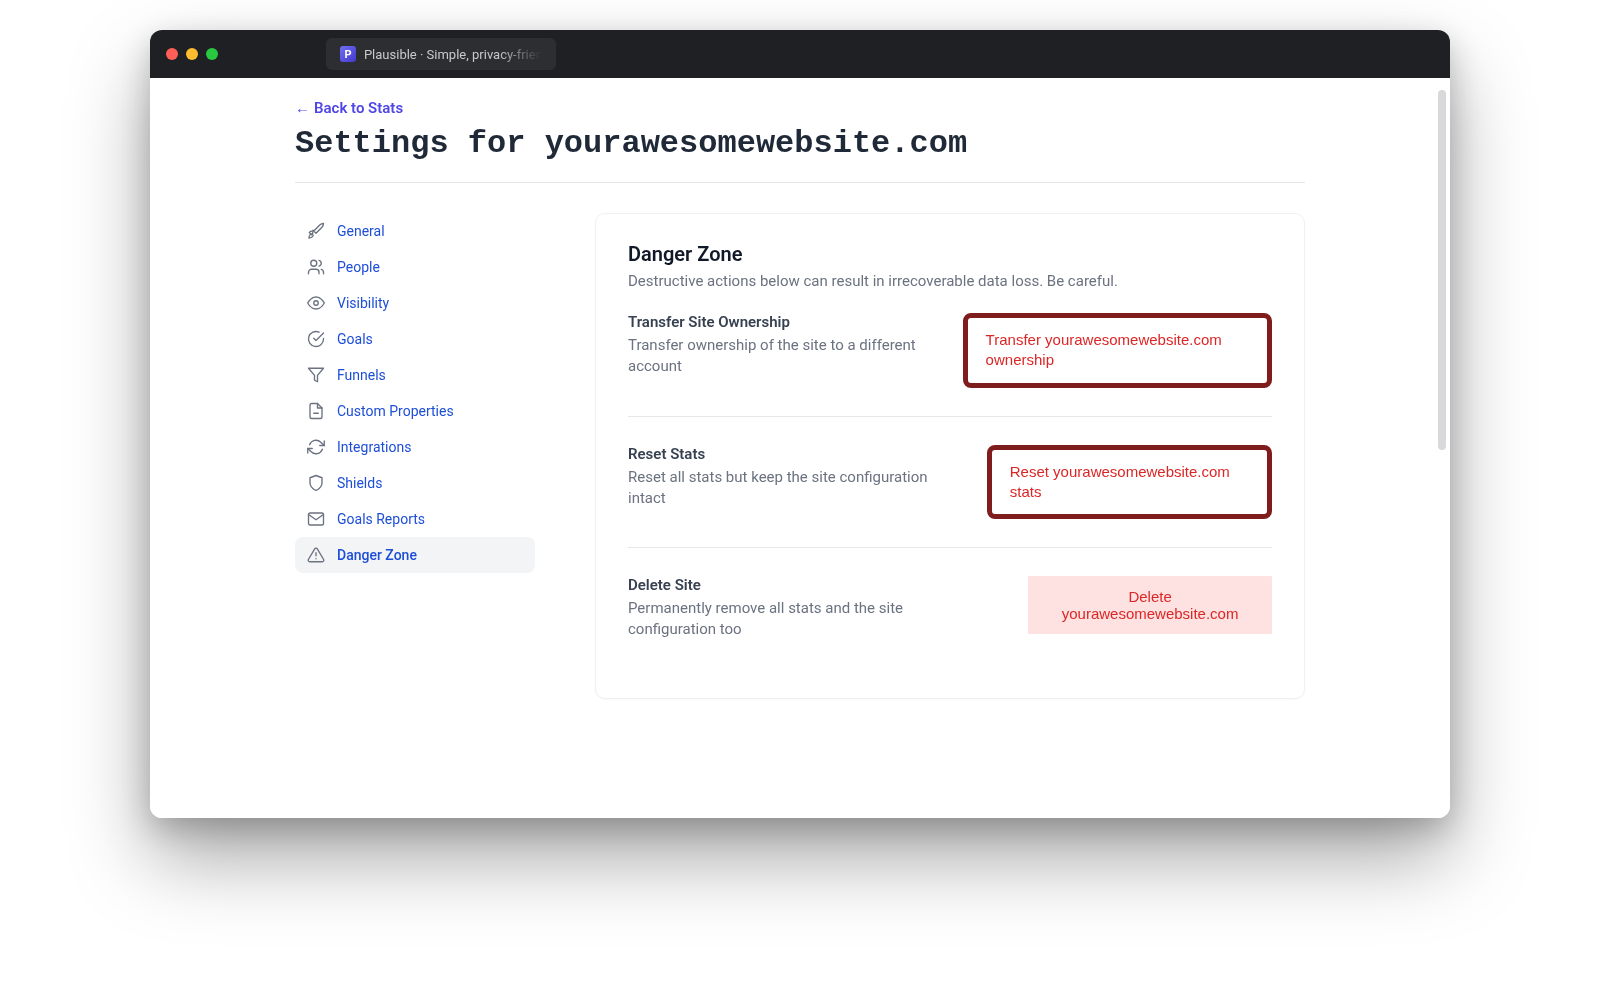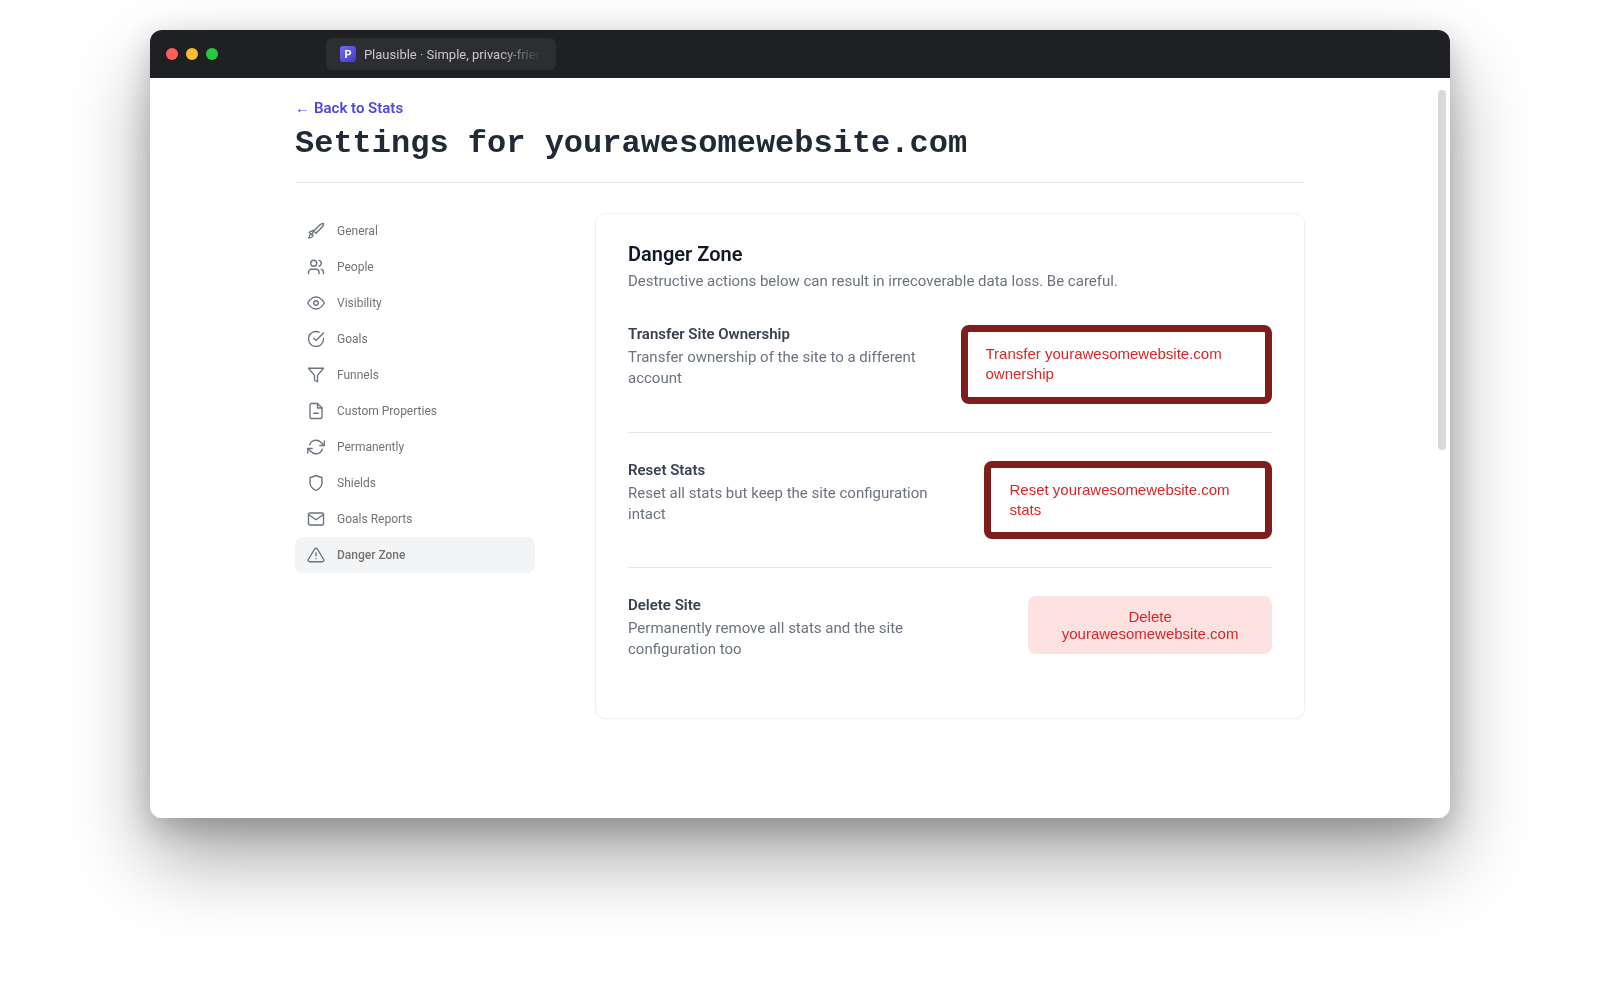--- a/index.html
+++ b/index.html
@@ -102,22 +102,22 @@
 
   .layout { display: flex; gap: 60px; }
 
   .sidebar { width: 240px; flex: 0 0 240px; }
   .sidebar-item {
     display: flex;
     align-items: center;
     gap: 12px;
     padding: 9px 12px;
     border-radius: 8px;
-    color: #737373;
-    font-size: 12px;
+    color: #1d4ed8;
+    font-size: 14px;
     cursor: pointer;
   }
   .sidebar-item.active { background: #f3f4f6; font-weight: 500; }
   .sidebar-item .icon { width: 18px; height: 18px; color: #6b7280; display:flex; align-items:center; justify-content:center; }
   .sidebar-item .icon svg { width: 18px; height: 18px; }
 
   .panel {
     flex: 1;
     border: 1px solid #eef0f2;
     border-radius: 10px;
@@ -126,21 +126,21 @@
   }
   .panel h2 {
     font-size: 20px;
     font-weight: 600;
     color: #111827;
     margin-bottom: 6px;
   }
   .panel .subtitle {
     color: #6b7280;
     font-size: 15px;
-    margin-bottom: 27px;
+    margin-bottom: 15px;
   }
 
   .row {
     display: flex;
     justify-content: space-between;
     align-items: flex-start;
     gap: 40px;
     padding: 20px 0 28px;
   }
   .row + .row { border-top: 1px solid #e5e7eb; padding-top: 28px;}
@@ -152,38 +152,38 @@
     margin-bottom: 4px;
   }
   .row-text p {
     font-size: 15px;
     color: #6b7280;
     max-width: 380px;
     line-height: 1.4;
   }
 
   .btn-outline-danger {
-    border: 7px solid #7f1d1d;
+    border: 5px solid #7f1d1d;
     background: #fff;
     color: #dc2626;
     padding: 12px 18px;
     border-radius: 8px;
     font-size: 15px;
     font-weight: 500;
     text-align: left;
     max-width: 350px;
     cursor: pointer;
     line-height: 1.35;
   }
   .btn-solid-danger {
     border: none;
     background: #fee2e2;
     color: #dc2626;
     padding: 12px 18px;
-    border-radius: 8px;
+    border-radius: 1px;
     font-size: 15px;
     font-weight: 500;
     cursor: pointer;
     margin-left: 8px;
   }
 </style>
 </head>
 <body>
 
 <div class="mac-window">
@@ -279,21 +279,21 @@
           </div>
 
           <div class="sidebar-item">
             <span class="icon">
               <svg viewBox="0 0 24 24" fill="none" stroke="currentColor" stroke-width="1.8" stroke-linecap="round" stroke-linejoin="round">
                   <polyline points="23 4 23 10 17 10"></polyline>
                   <polyline points="1 20 1 14 7 14"></polyline>
                   <path d="M3.51 9a9 9 0 0 1 14.85-3.36L23 10M1 14l4.64 4.36A9 9 0 0 0 20.49 15"></path>
                 </svg>
             </span>
-            <span>Permanently</span>
+            <span>Integrations</span>
           </div>
 
           <div class="sidebar-item">
             <span class="icon">
               <svg viewBox="0 0 24 24" fill="none" stroke="currentColor" stroke-width="1.8" stroke-linecap="round" stroke-linejoin="round">
                   <path d="M12 22s8-4 8-10V5l-8-3-8 3v7c0 6 8 10 8 10z"></path>
                 </svg>
             </span>
             <span>Shields</span>
           </div>

